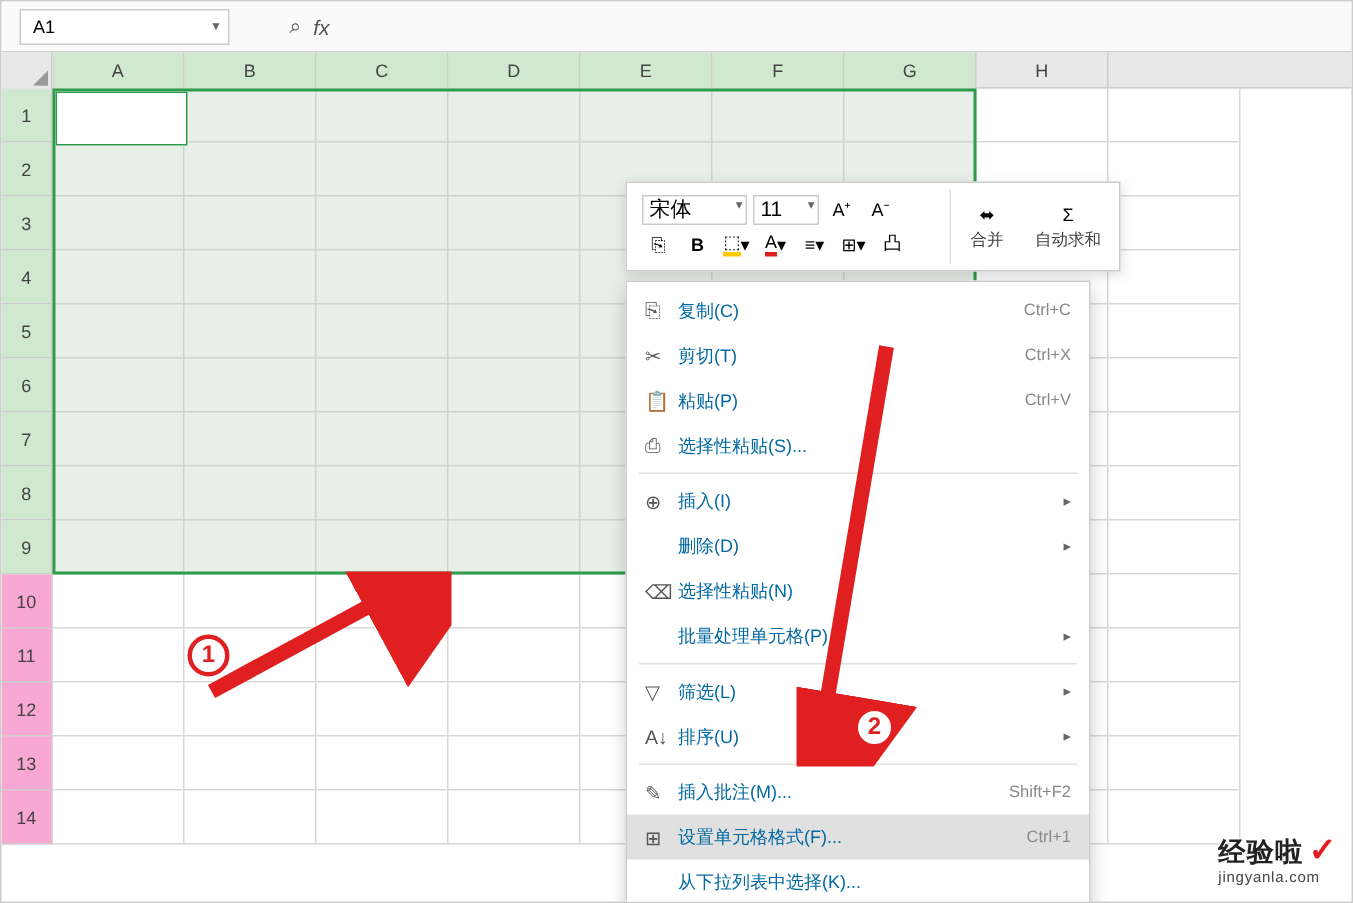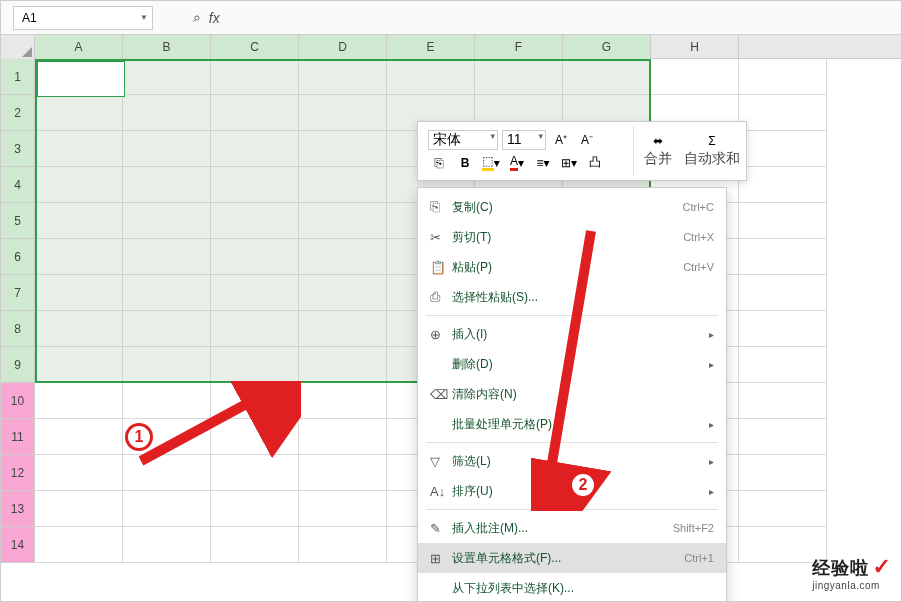--- a/index.html
+++ b/index.html
@@ -30,28 +30,28 @@
     .selection { position: absolute; left: 0; top: 0; width: 616px; height: 324px; background: rgba(180,200,180,0.3); border: 2px solid #2e9c4a; pointer-events: none; }
     .active-cell { position: absolute; left: 0; top: 0; width: 88px; height: 36px; background: #fff; border: 1px solid #2e9c4a; }
     
     .mini-toolbar { position: absolute; left: 416px; top: 120px; width: 330px; height: 60px; background: #fff; border: 1px solid #ccc; box-shadow: 0 2px 8px rgba(0,0,0,0.15); display: flex; padding: 4px; }
     .mt-section { padding: 2px 6px; border-right: 1px solid #e0e0e0; display: flex; flex-direction: column; justify-content: space-around; }
     .mt-section:last-child { border-right: none; }
     .mt-row { display: flex; align-items: center; gap: 4px; }
     .mt-select { border: 1px solid #ccc; height: 20px; padding: 0 14px 0 4px; font-size: 14px; background: #fff; position: relative; }
     .mt-select::after { content: "▾"; position: absolute; right: 2px; font-size: 9px; color: #666; }
     .mt-btn { width: 22px; height: 20px; display: flex; align-items: center; justify-content: center; font-size: 12px; cursor: pointer; border-radius: 2px; }
-    .mt-label { font-size: 14px; color: #444; text-align: center; }
+    .mt-label { font-size: 11px; color: #444; text-align: center; }
     .mt-big { display: flex; flex-direction: column; align-items: center; justify-content: center; width: 48px; gap: 2px; }
     
     .context-menu { position: absolute; left: 416px; top: 186px; width: 310px; background: #fff; border: 1px solid #ccc; box-shadow: 0 4px 12px rgba(0,0,0,0.2); padding: 4px 0; }
     .menu-item { height: 30px; display: flex; align-items: center; padding: 0 12px; cursor: pointer; position: relative; }
     .menu-item.highlight { background: #e0e0e0; }
     .menu-icon { width: 22px; font-size: 13px; color: #555; }
-    .menu-label { flex: 1; color: #14532d; }
+    .menu-label { flex: 1; color: #0369a1; }
     .menu-shortcut { color: #888; font-size: 11px; }
     .menu-arrow { color: #666; font-size: 10px; margin-left: 8px; }
     .menu-sep { height: 1px; background: #e0e0e0; margin: 3px 8px; }
     
     .arrow-svg { position: absolute; pointer-events: none; }
     .badge { position: absolute; width: 28px; height: 28px; border-radius: 50%; background: #fff; border: 3px solid #e02020; display: flex; align-items: center; justify-content: center; font-weight: bold; color: #e02020; font-size: 16px; }
     
     .watermark { position: absolute; right: 10px; bottom: 10px; font-family: Arial; }
     .wm-top { font-size: 18px; font-weight: 900; color: #222; letter-spacing: 1px; text-shadow: 1px 1px 0 #fff, -1px -1px 0 #fff; }
     .wm-check { color: #e02020; font-size: 22px; font-weight: bold; }
@@ -316,21 +316,21 @@
       <span class="menu-label">插入(I)</span>
       <span class="menu-arrow">▸</span>
     </div>
   <div class="menu-item">
       <span class="menu-icon"></span>
       <span class="menu-label">删除(D)</span>
       <span class="menu-arrow">▸</span>
     </div>
   <div class="menu-item">
       <span class="menu-icon">⌫</span>
-      <span class="menu-label">清除内容(N)</span>
+      <span class="menu-label">选择性粘贴(N)</span>
     </div>
   <div class="menu-item">
       <span class="menu-icon"></span>
       <span class="menu-label">批量处理单元格(P)</span>
       <span class="menu-arrow">▸</span>
     </div>
   <div class="menu-sep"></div>
   <div class="menu-item">
       <span class="menu-icon">▽</span>
       <span class="menu-label">筛选(L)</span>

